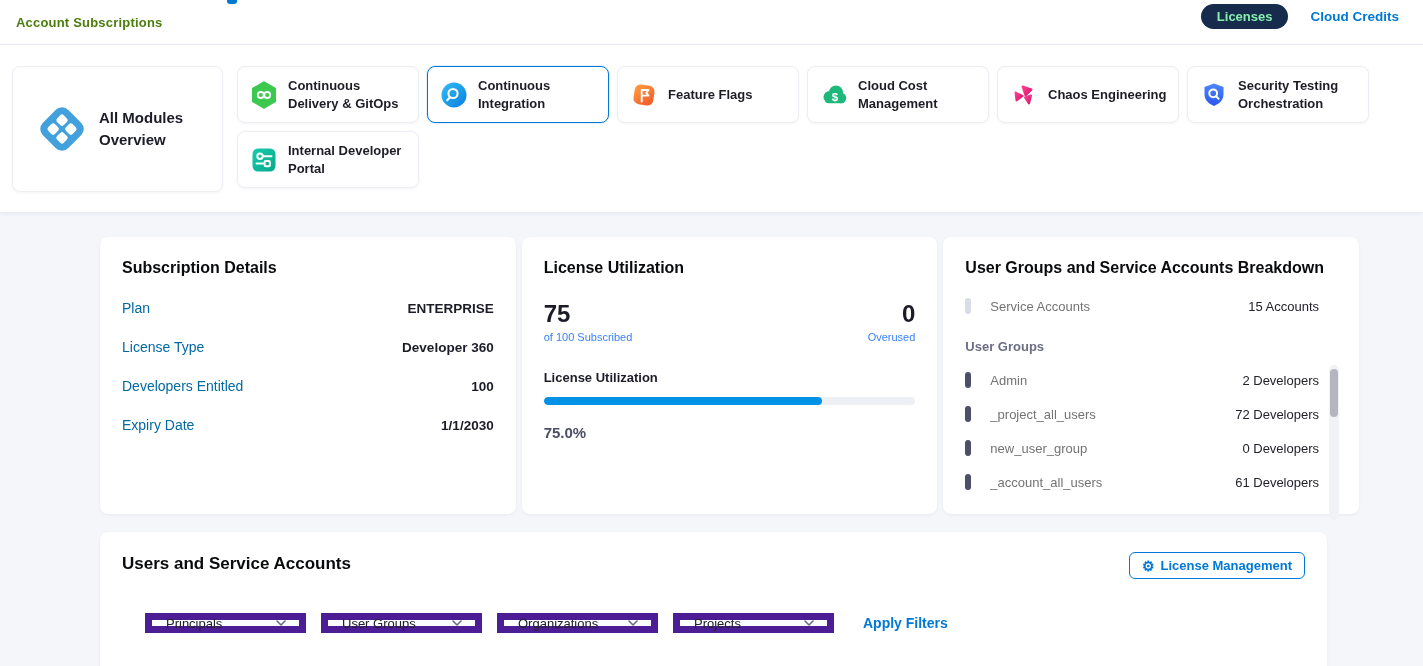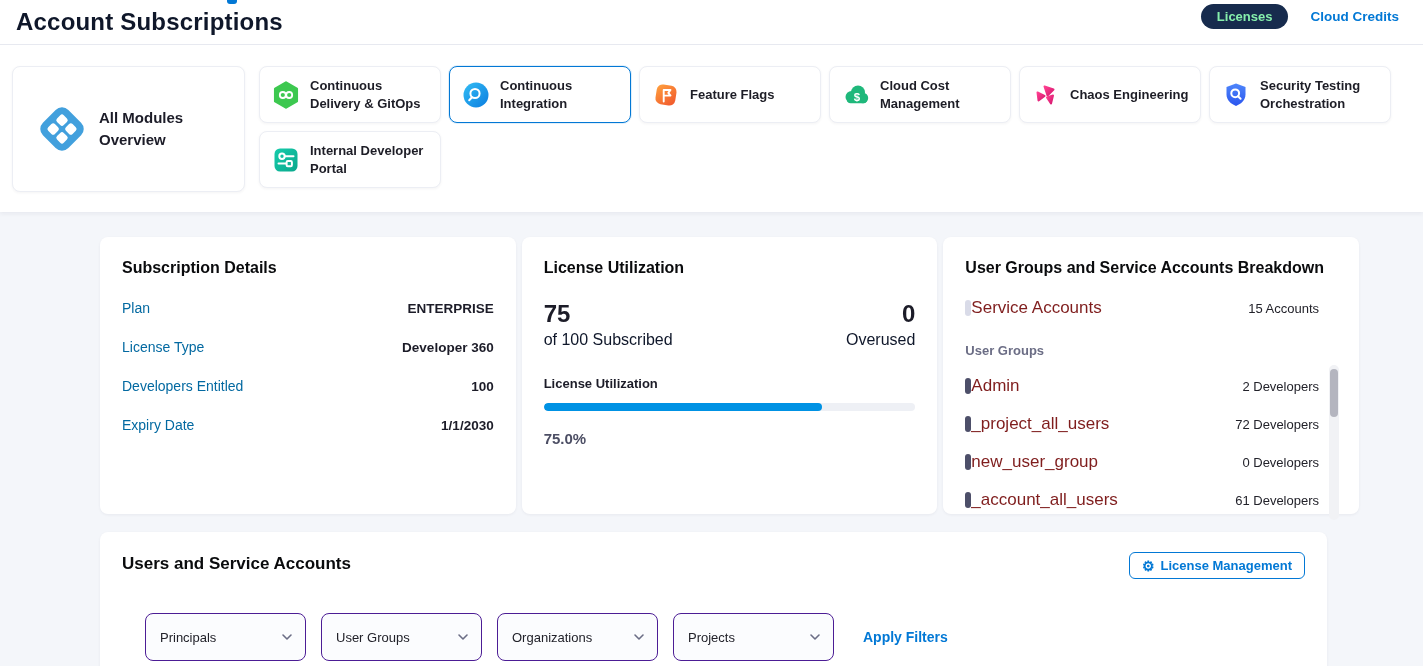--- a/index.html
+++ b/index.html
@@ -9,40 +9,40 @@
     background:#f4f6fa;
     color:#22222a;
     position:relative;
   }
   
   .header {
     height:45px; background:#fff; border-bottom:1px solid #e7e9f0;
     display:flex; align-items:center; justify-content:space-between;
     padding:0 24px 0 16px; position:relative;
   }
-  .page-title { font-size:24px; font-weight:700; color:#0f172a; letter-spacing:.2px; }
+  .page-title { font-size:13px; font-weight:700; color:#4d7c0f; letter-spacing:.2px; }
   .nav-fragment {
     position:absolute; left:227px; top:0; width:10px; height:4px;
     background:#0278d5; border-radius:0 0 3px 3px;
   }
   .header-right { display:flex; align-items:center; gap:22px; margin-top:-12px; }
   .pill-tab {
     background:#172b4d; color:#86efac; font-size:13px; font-weight:700;
     border:none; border-radius:14px; padding:5px 16px; cursor:pointer;
   }
   .link-tab { color:#0278d5; font-size:13.5px; font-weight:700; text-decoration:none; cursor:pointer; }
 
   
   .module-band {
     background:#fff; padding:21px 12px 20px 12px;
     display:flex; gap:14px; align-items:flex-start;
     box-shadow:0 2px 4px rgba(40,41,61,.06);
   }
   .overview-card {
-    width:233px; height:126px; flex:none;
+    width:211px; height:126px; flex:none;
     background:#fff; border:1px solid #eceef4; border-radius:8px;
     box-shadow:0 1px 3px rgba(40,41,61,.05);
     display:flex; align-items:center; padding:0 14px 0 22px; gap:10px; cursor:pointer;
   }
   .overview-card .label { font-size:15px; font-weight:700; color:#1c1c28; line-height:1.45; }
   .module-cards { display:flex; flex-wrap:wrap; gap:8px; width:1162px;align-items:center; }
   .module-card {
     width:182px; height:57px; background:#fff;
     border:1px solid #eceef4; border-radius:8px;
     box-shadow:0 1px 3px rgba(40,41,61,.05);
@@ -59,32 +59,32 @@
     flex:1; height:277px; padding:22px; position:relative;
   }
   .card-title { font-size:16px; font-weight:700; color:#0a0b0d; }
 
   .detail-row { display:flex; justify-content:space-between; align-items:baseline; margin-top:23px; }
   .detail-label { font-size:14px; color:#0369a1; }
   .detail-value { font-size:13.5px; font-weight:700; color:#1c1c28; }
 
   .lic-numbers { display:flex; justify-content:space-between; margin-top:24px; }
   .big-num { font-size:24px; font-weight:700; color:#1c1c28; line-height:1.1; }
-  .num-caption { font-size:16px; color:#0f172a; margin-top:4px; }
+  .num-caption { font-size:11px; color:#3b82f6; margin-top:4px; }
   .lic-right { text-align:right; }
   .bar-label { font-size:13px; font-weight:700; color:#1c1c28; margin-top:27px; }
   .progress-track { margin-top:12px; height:8px; border-radius:4px; background:#eef0f5; overflow:hidden; }
   .progress-fill { height:100%; border-radius:4px; background:#0092e4; }
   .percent-label { margin-top:19px; font-size:15px; font-weight:600; color:#4c4e64; }
 
   .bd-row { display:flex; align-items:center; margin-top:21px; }
   .marker { width:6px; height:16px; border-radius:3px; flex:none; }
   .marker.light { background:#d9dbe8; }
   .marker.dark { background:#4d4f69; }
-  .bd-name { font-size:17px; color:#7f1d1d; margin-left:0; }
+  .bd-name { font-size:13px; color:#737373; margin-left:19px; }
   .bd-count { font-size:13px; color:#22222a; margin-left:auto; }
   .groups-heading { font-size:13px; font-weight:700; color:#6b6d85; margin-top:25px; }
   .groups-list { margin-top:2px; padding-right:18px; }
   .groups-list .bd-row { margin-top:18px; }
   .scrollbar-track {
     position:absolute; right:20px; top:128px; width:10px; height:155px;
     background:#f1f2f5; border-radius:5px;
   }
   .scrollbar-thumb {
     position:absolute; left:1px; top:4px; width:8px; height:48px;
@@ -101,22 +101,22 @@
   .lm-button {
     position:absolute; right:22px; top:20px;
     display:flex; align-items:center; gap:6px;
     border:1px solid #0278d5; border-radius:6px; background:#fff;
     color:#0278d5; font-size:13px; font-weight:600;
     padding:5px 12px; cursor:pointer; font-family:inherit;
   }
   .gear { font-size:14px; line-height:1; }
   .filters-row { display:flex; align-items:center; gap:15px; margin-top:39px; padding-left:23px; }
   .dropdown {
-    width:161px; height:48px; background:#fbfcfe;
-    border:1px solid #4c1d95; border-radius:8px;
+    width:161px; height:20px; background:#fbfcfe;
+    border:7px solid #4c1d95; border-radius:0;
     display:flex; align-items:center; justify-content:space-between;
     padding:0 12px 0 14px; cursor:pointer;
   }
   .dropdown .dd-label { font-size:13px; color:#22222a; }
   .apply-filters { margin-left:14px; color:#0278d5; font-size:14px; font-weight:700; cursor:pointer; }
 </style>
 </head>
 <body>
 
 <div class="header">

